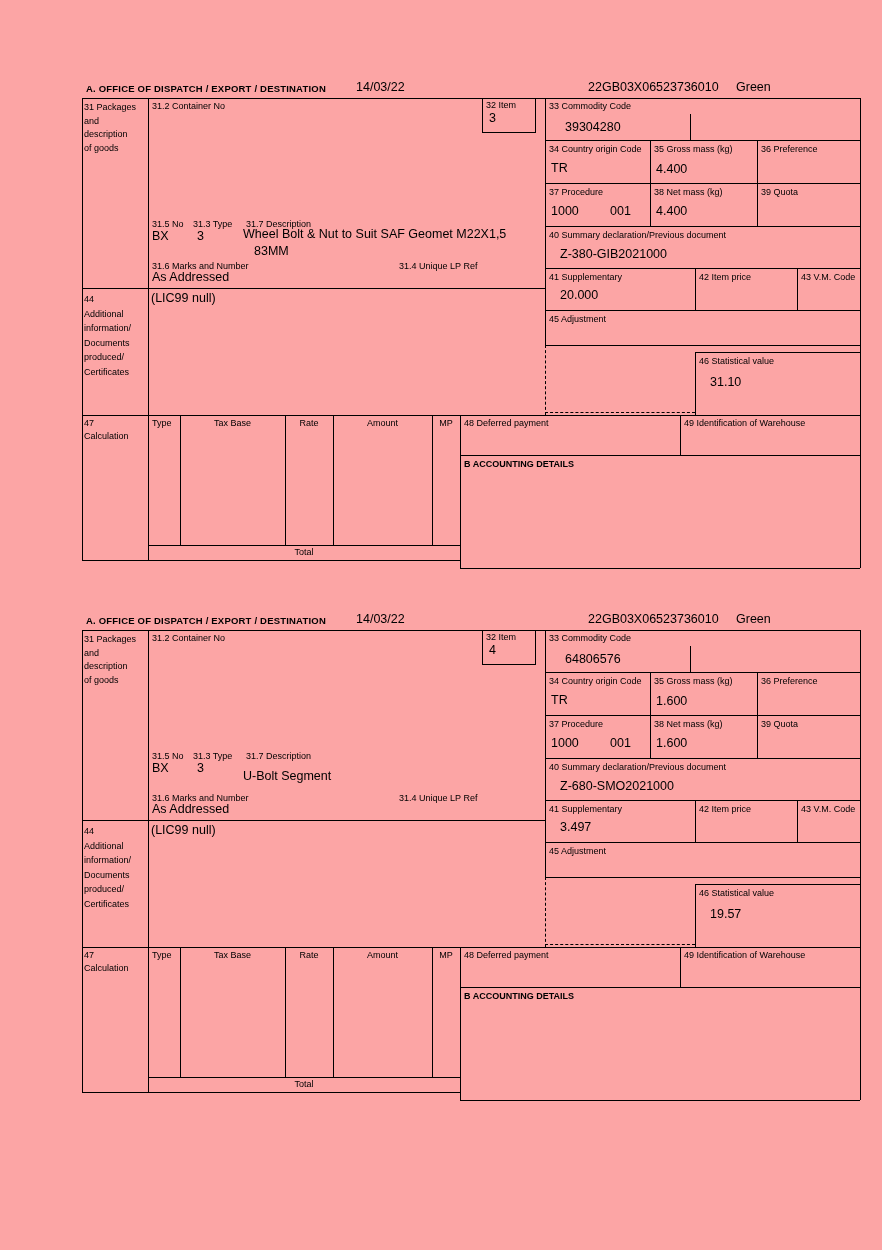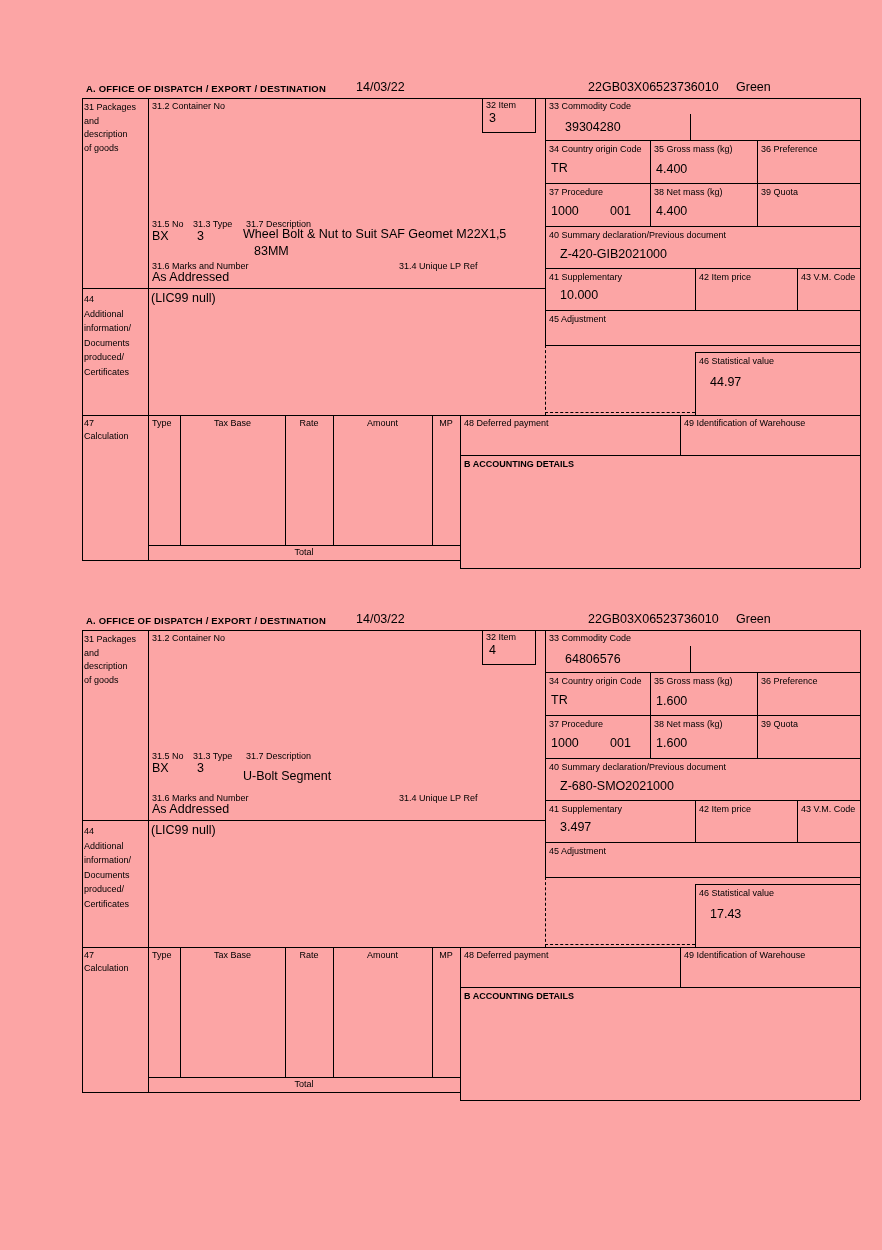--- a/index.html
+++ b/index.html
@@ -73,30 +73,30 @@
     <div class="t lbl" style="left:761px;top:64px">36 Preference</div>
 
     <div class="t lbl" style="left:549px;top:107px">37 Procedure</div>
     <div class="t val" style="left:551px;top:124px">1000</div>
     <div class="t val" style="left:610px;top:124px">001</div>
     <div class="t lbl" style="left:654px;top:107px">38 Net mass (kg)</div>
     <div class="t val" style="left:656px;top:124px">4.400</div>
     <div class="t lbl" style="left:761px;top:107px">39 Quota</div>
 
     <div class="t lbl" style="left:549px;top:150px">40 Summary declaration/Previous document</div>
-    <div class="t val" style="left:560px;top:167px">Z-420-GIB2021000</div>
+    <div class="t val" style="left:560px;top:167px">Z-380-GIB2021000</div>
 
     <div class="t lbl" style="left:549px;top:192px">41 Supplementary</div>
-    <div class="t val" style="left:560px;top:208px">10.000</div>
+    <div class="t val" style="left:560px;top:208px">20.000</div>
     <div class="t lbl" style="left:699px;top:192px">42 Item price</div>
     <div class="t lbl" style="left:801px;top:192px">43 V.M. Code</div>
 
     <div class="t lbl" style="left:549px;top:234px">45 Adjustment</div>
     <div class="t lbl" style="left:699px;top:276px">46 Statistical value</div>
-    <div class="t val" style="left:710px;top:295px">44.97</div>
+    <div class="t val" style="left:710px;top:295px">31.10</div>
 
     <div class="t lbl" style="left:152px;top:338px">Type</div>
     <div class="t lbl ctr" style="left:180px;top:338px;width:105px">Tax Base</div>
     <div class="t lbl ctr" style="left:285px;top:338px;width:48px">Rate</div>
     <div class="t lbl ctr" style="left:333px;top:338px;width:99px">Amount</div>
     <div class="t lbl ctr" style="left:432px;top:338px;width:28px">MP</div>
     <div class="t lbl ctr" style="left:148px;top:467px;width:312px">Total</div>
 
     <div class="t lbl" style="left:464px;top:338px">48 Deferred payment</div>
     <div class="t lbl" style="left:684px;top:338px">49 Identification of Warehouse</div>
@@ -197,21 +197,21 @@
     <div class="t lbl" style="left:549px;top:150px">40 Summary declaration/Previous document</div>
     <div class="t val" style="left:560px;top:167px">Z-680-SMO2021000</div>
 
     <div class="t lbl" style="left:549px;top:192px">41 Supplementary</div>
     <div class="t val" style="left:560px;top:208px">3.497</div>
     <div class="t lbl" style="left:699px;top:192px">42 Item price</div>
     <div class="t lbl" style="left:801px;top:192px">43 V.M. Code</div>
 
     <div class="t lbl" style="left:549px;top:234px">45 Adjustment</div>
     <div class="t lbl" style="left:699px;top:276px">46 Statistical value</div>
-    <div class="t val" style="left:710px;top:295px">17.43</div>
+    <div class="t val" style="left:710px;top:295px">19.57</div>
 
     <div class="t lbl" style="left:152px;top:338px">Type</div>
     <div class="t lbl ctr" style="left:180px;top:338px;width:105px">Tax Base</div>
     <div class="t lbl ctr" style="left:285px;top:338px;width:48px">Rate</div>
     <div class="t lbl ctr" style="left:333px;top:338px;width:99px">Amount</div>
     <div class="t lbl ctr" style="left:432px;top:338px;width:28px">MP</div>
     <div class="t lbl ctr" style="left:148px;top:467px;width:312px">Total</div>
 
     <div class="t lbl" style="left:464px;top:338px">48 Deferred payment</div>
     <div class="t lbl" style="left:684px;top:338px">49 Identification of Warehouse</div>

